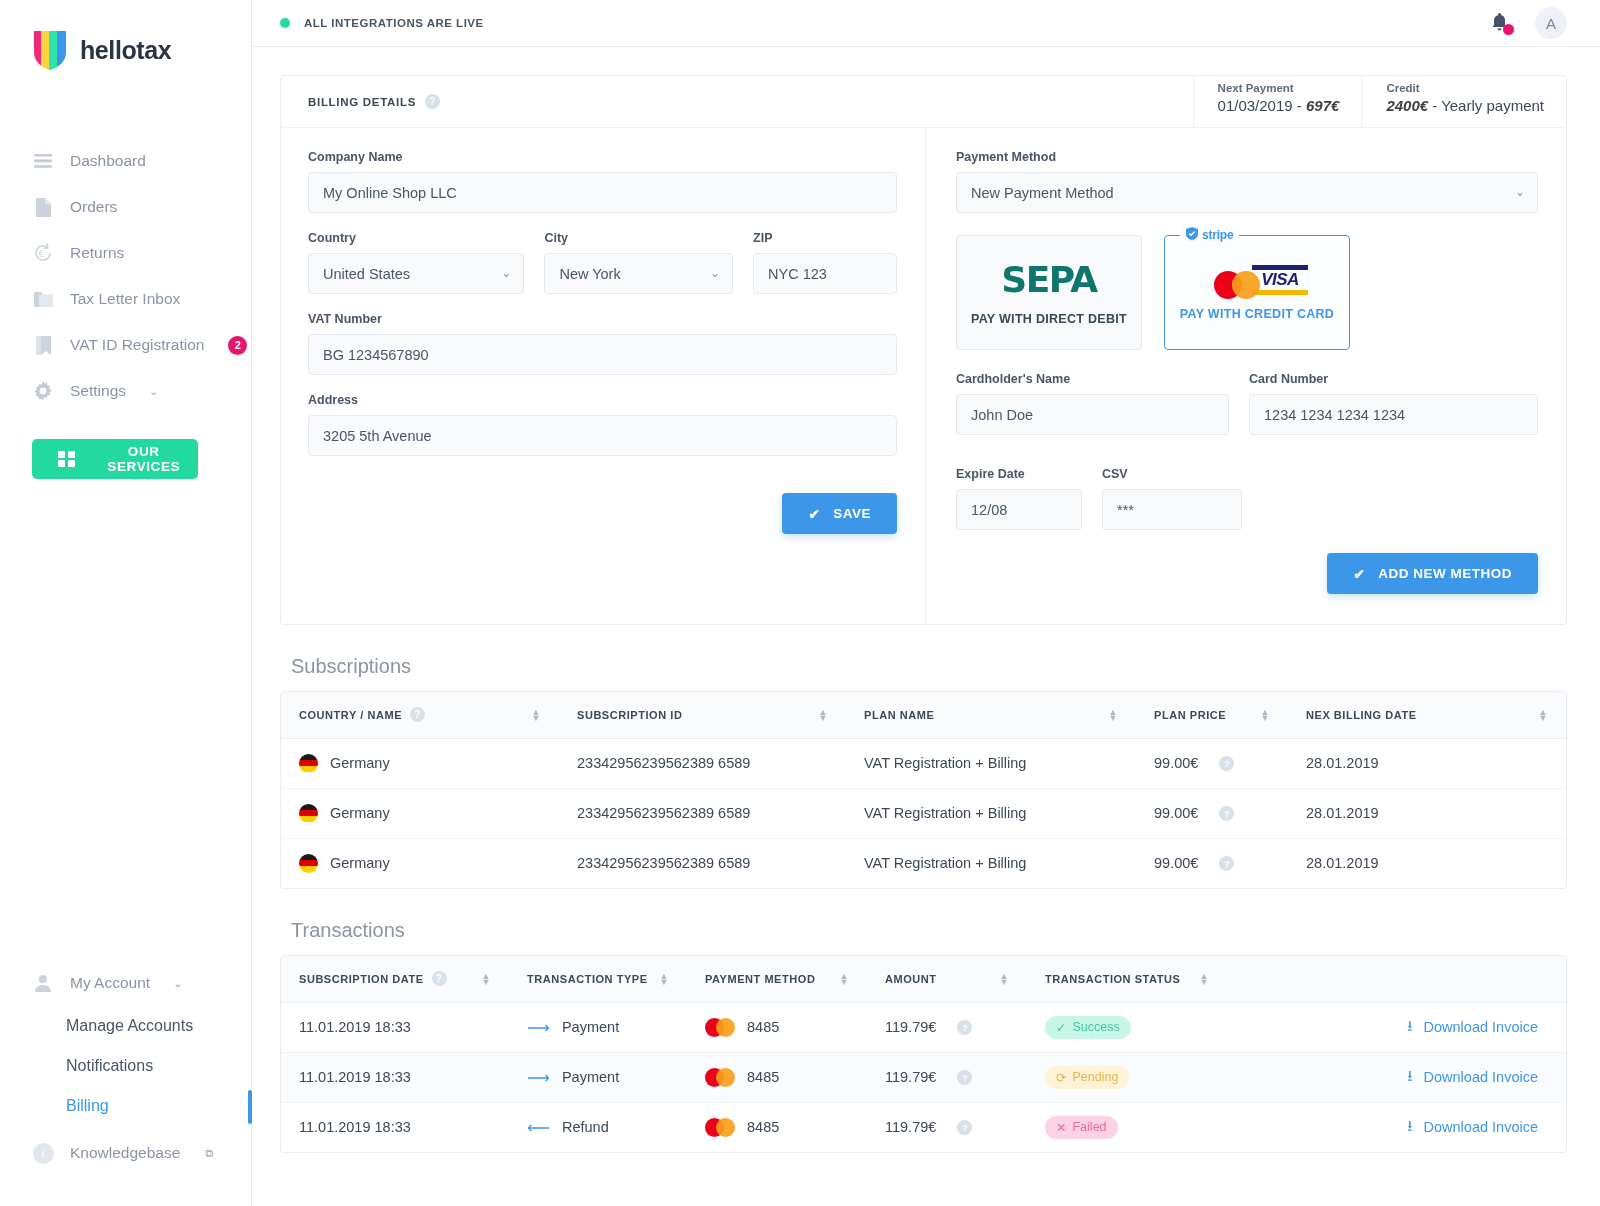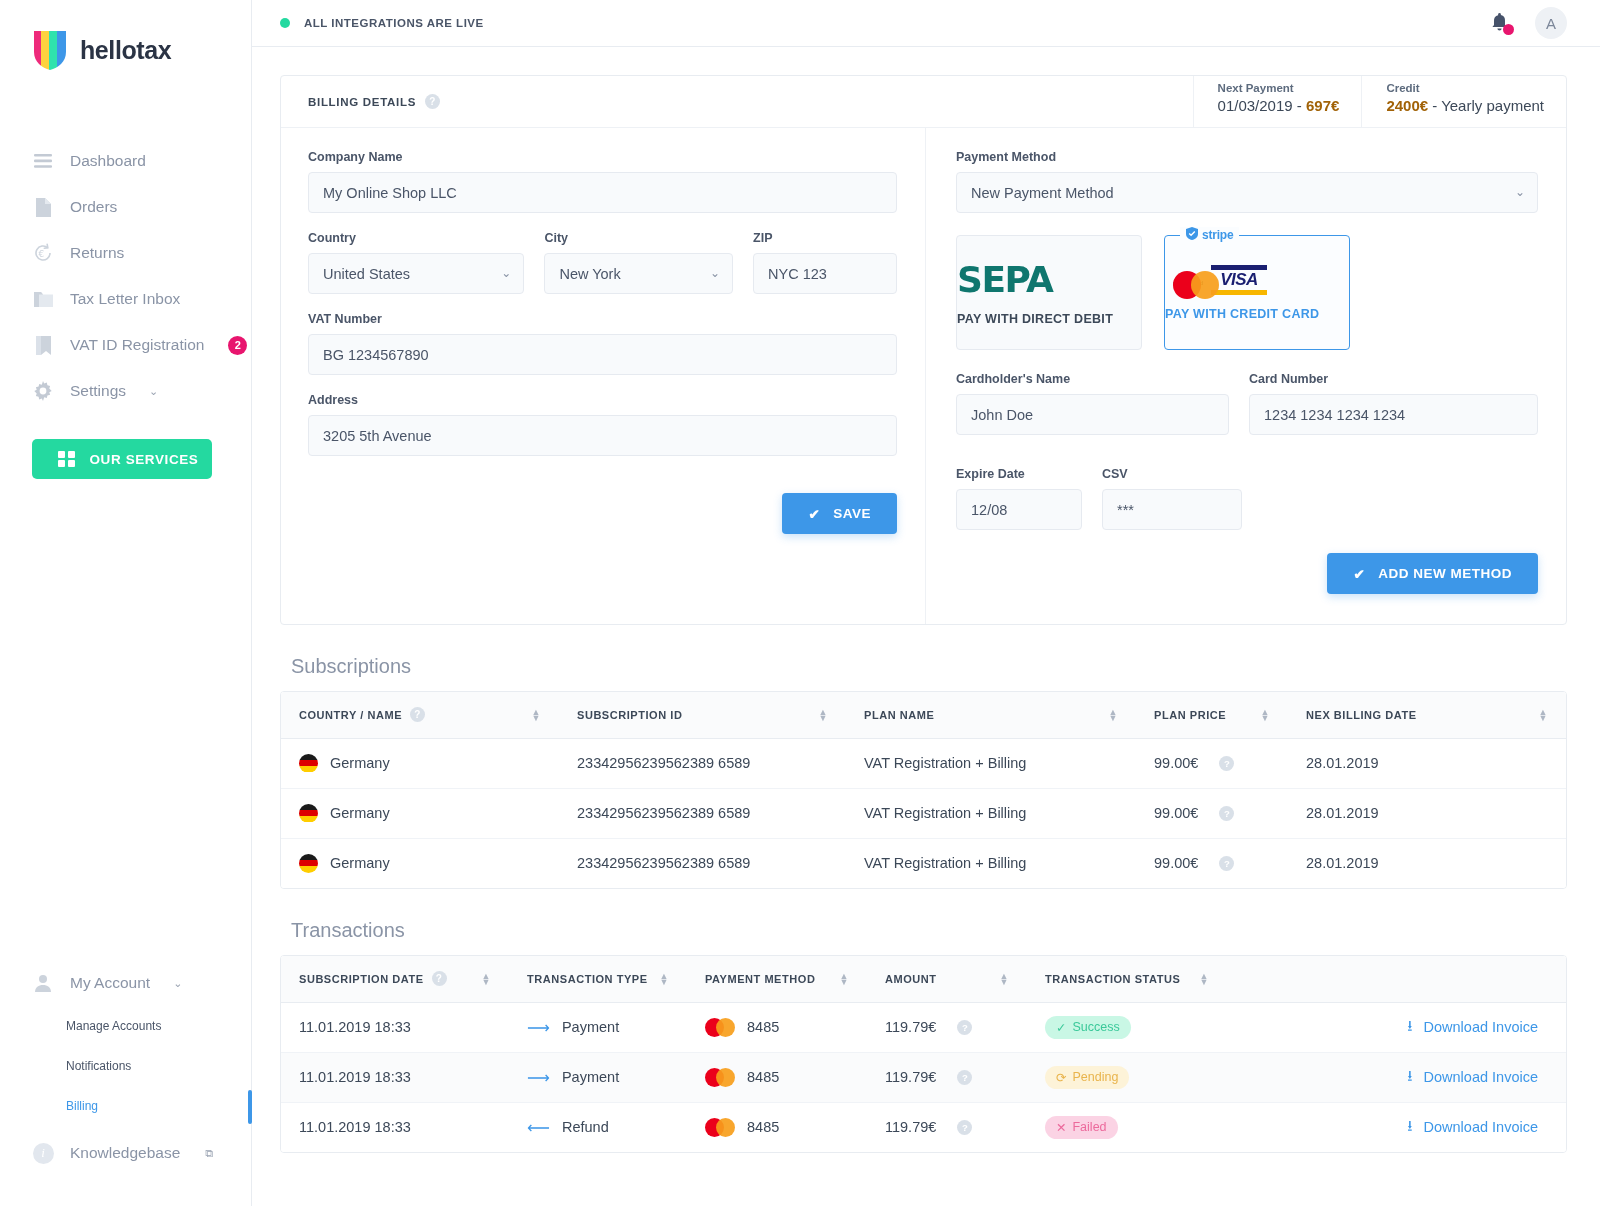--- a/index.html
+++ b/index.html
@@ -34,33 +34,33 @@
   .nav-ico { width: 22px; height: 22px; display: flex; align-items: center; justify-content: center; flex: none; }
   .badge-pill {
     background: #e8156e; color: #fff; font-size: 11px; font-weight: bold;
     min-width: 19px; height: 19px; border-radius: 50%;
     display: inline-flex; align-items: center; justify-content: center;
     margin-left: 8px;
   }
   .caret { font-size: 11px; color: #9aa3b2; margin-left: 7px; }
 
   .services-btn {
-    margin: 25px 0 0 32px; width: 180px; height: 40px;
+    margin: 25px 0 0 32px; width: 166px; height: 40px;
     background: #24d9a0; border-radius: 5px; border: none;
     color: #fff; font-size: 13.5px; font-weight: bold; letter-spacing: .6px;
     display: flex; align-items: center; gap: 15px; padding-left: 26px;
     cursor: pointer;
   }
   .grid-ico { display: grid; grid-template-columns: 7px 7px; grid-template-rows: 7px 7px; gap: 2.5px; }
   .grid-ico i { background: #fff; display: block; border-radius: 1px; }
 
   .account-block { margin-top: auto; padding-bottom: 30px; }
   .sub-item {
     height: 40px; padding-left: 66px; display: flex; align-items: center;
-    font-size: 12px; color: #4a5568; cursor: pointer; position: relative;
+    font-size: 16px; color: #4a5568; cursor: pointer; position: relative;
   }
   .sub-item.active { color: #3d97e8; }
   .sub-item.active::after {
     content:''; position: absolute; right: -1px; top: 4px;
     width: 4px; height: 34px; background: #3d97e8; border-radius: 2px;
   }
   .kb-ext { margin-left: 9px; font-size: 11px; color: #9aa3b2; }
   .info-circle {
     width: 21px; height: 21px; border-radius: 50%; background: #e2e7ee;
     color: #fff; font-size: 13px; font-style: italic;
@@ -103,21 +103,21 @@
     font-size: 11.5px; font-weight: bold; letter-spacing: .7px; color: #3c4858;
   }
   .q-badge {
     width: 15px; height: 15px; border-radius: 50%; background: #d9e0e8;
     color: #fff; font-size: 10px; font-weight: bold;
     display: inline-flex; align-items: center; justify-content: center; flex: none;
   }
   .head-info { padding: 6px 22px 0 24px; border-left: 1px solid #eef1f5; }
   .head-info .lbl { font-size: 11.5px; color: #5d6b7e; font-weight: bold; margin-bottom: 3px; }
   .head-info .val { font-size: 15px; color: #3c4858; }
-  .blue { color: #a16207; font-weight: bold; }
+  .blue { color: #404040; font-weight: bold; font-style: italic; }
 
   .billing-body { display: flex; }
   .col-left { width: 645px; padding: 22px 28px 30px 27px; border-right: 1px solid #eef1f5; }
   .col-right { flex: 1; padding: 22px 28px 30px 30px; }
 
   .fld-label { font-size: 12.5px; font-weight: bold; color: #4a5568; margin-bottom: 8px; }
   .fld {
     width: 100%; height: 41px; border: 1px solid #e6eaf0; border-radius: 4px;
     background: #f8fafc; padding: 0 14px; font-size: 14.5px; color: #4a5568;
     font-family: "Liberation Sans", sans-serif; outline: none;
@@ -137,21 +137,21 @@
     display: inline-flex; align-items: center; gap: 13px; padding: 0 26px;
     cursor: pointer; box-shadow: 0 3px 8px rgba(61,151,232,.28);
   }
   .save-row { display: flex; justify-content: flex-end; margin-top: 37px; }
   .addm-row { display: flex; justify-content: flex-end; margin-top: 23px; }
 
   .pay-tiles { display: flex; gap: 22px; margin-top: 22px; }
   .pay-tile {
     width: 186px; height: 115px; border: 1px solid #e6eaf0; border-radius: 4px;
     background: #f8fafc; display: flex; flex-direction: column;
-    justify-content: center; gap: 12px; cursor: pointer;
+    align-items: center; justify-content: center; gap: 12px; cursor: pointer;
     position: relative;
   }
   .pay-tile.selected { border: 1px solid #3d97e8; background: #fbfdff; }
   .tile-cap { font-size: 12.5px; font-weight: bold; letter-spacing: .3px; color: #3c4858; }
   .tile-cap.bluecap { color: #3d97e8; }
   .sepa-logo { font-size: 36px; font-weight: bold; color: #0f766e; letter-spacing: -1.5px; font-family: "DejaVu Sans", sans-serif; }
   .stripe-tag {
     position: absolute; top: -9px; left: 15px; background: #fbfdff;
     padding: 0 6px; display: flex; align-items: center; gap: 4px;
     font-size: 12px; font-weight: bold; color: #3d97e8; letter-spacing: -.2px;

